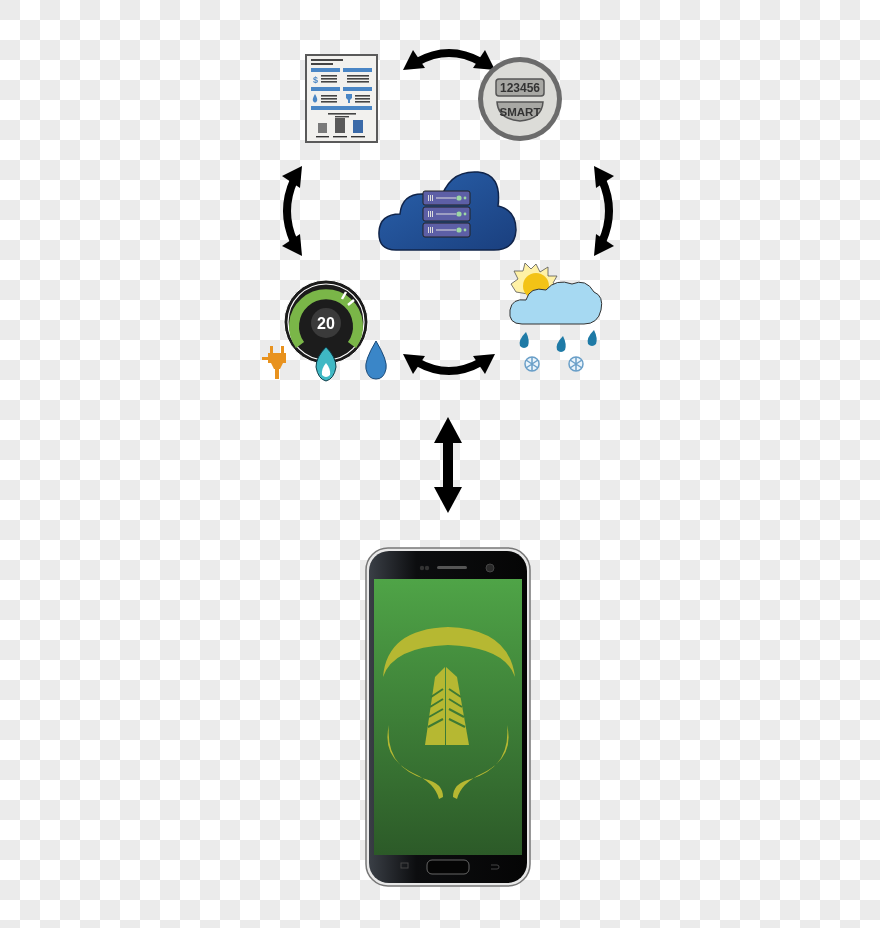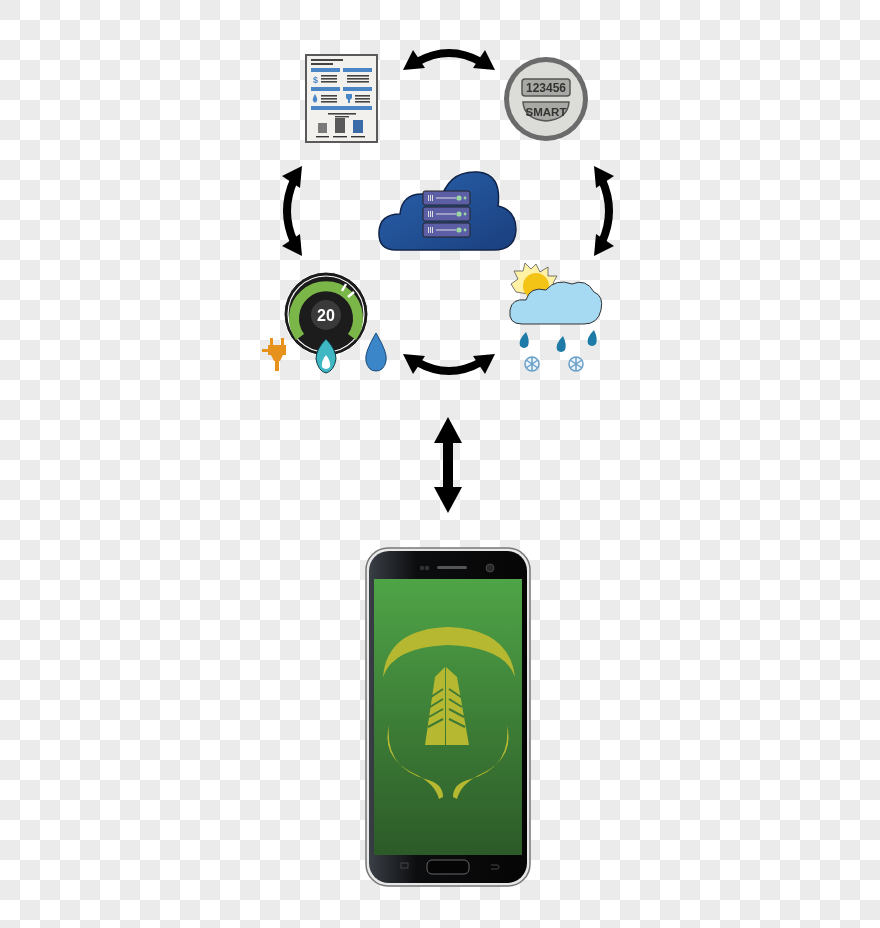--- a/index.html
+++ b/index.html
@@ -58,21 +58,21 @@
 </div>
 
 <div class="abs" style="left:403px;top:40px;">
   <svg width="92" height="34" viewBox="0 0 92 34">
     <path d="M14 22 Q46 4 78 22" fill="none" stroke="#000" stroke-width="8"></path>
     <polygon points="0,30 10,10 22,28" fill="#000"></polygon>
     <polygon points="92,30 82,10 70,28" fill="#000"></polygon>
   </svg>
 </div>
 
-<div class="abs" style="left:502px;top:55px;">
+<div class="abs" style="left:476px;top:55px;">
   <svg width="88" height="88" viewBox="0 0 88 88">
     <circle cx="44" cy="44" r="42" fill="#6b6b6b"></circle>
     <circle cx="44" cy="44" r="37" fill="#dcdcd8"></circle>
     <rect x="20" y="24" width="48" height="17" rx="3" fill="#a8a8a4" stroke="#555" stroke-width="1.5"></rect>
     <text x="44" y="37" text-anchor="middle" font-size="12" class="meter-text">123456</text>
     <path d="M21 47 H67 Q66 64 44 66 Q22 64 21 47Z" fill="#a8a8a4" stroke="#555" stroke-width="1.5"></path>
     <text x="44" y="61" text-anchor="middle" font-size="11.5" class="meter-text">SMART</text>
   </svg>
 </div>
 
@@ -124,21 +124,21 @@
 </div>
 
 <div class="abs" style="left:584px;top:166px;">
   <svg width="40" height="90" viewBox="0 0 40 90">
     <path d="M18 14 Q32 45 18 76" fill="none" stroke="#000" stroke-width="8"></path>
     <polygon points="10,0 30,10 12,22" fill="#000"></polygon>
     <polygon points="10,90 30,80 12,68" fill="#000"></polygon>
   </svg>
 </div>
 
-<div class="abs" style="left:260px;top:271px;">
+<div class="abs" style="left:260px;top:279px;">
   <svg width="132" height="105" viewBox="0 0 132 105">
     <circle cx="66" cy="43" r="42" fill="#1c1c1c" stroke="#fff" stroke-width="1"></circle>
     <circle cx="66" cy="43" r="38" fill="none" stroke="#fff" stroke-width="1.2"></circle>
     <path d="M40 66 A32 32 0 1 1 92 66" fill="none" stroke="#7ab648" stroke-width="10"></path>
     <path d="M82 20 L86 13 M88 26 L94 21" stroke="#fff" stroke-width="2.5"></path>
     <circle cx="66" cy="44" r="15" fill="#3a3a3a"></circle>
     <text x="66" y="50" text-anchor="middle" font-size="16" class="thermo-text">20</text>
     <g>
       <rect x="8" y="74" width="18" height="10" fill="#e8921e"></rect>
       <rect x="10" y="67" width="3" height="8" fill="#e8921e"></rect>

